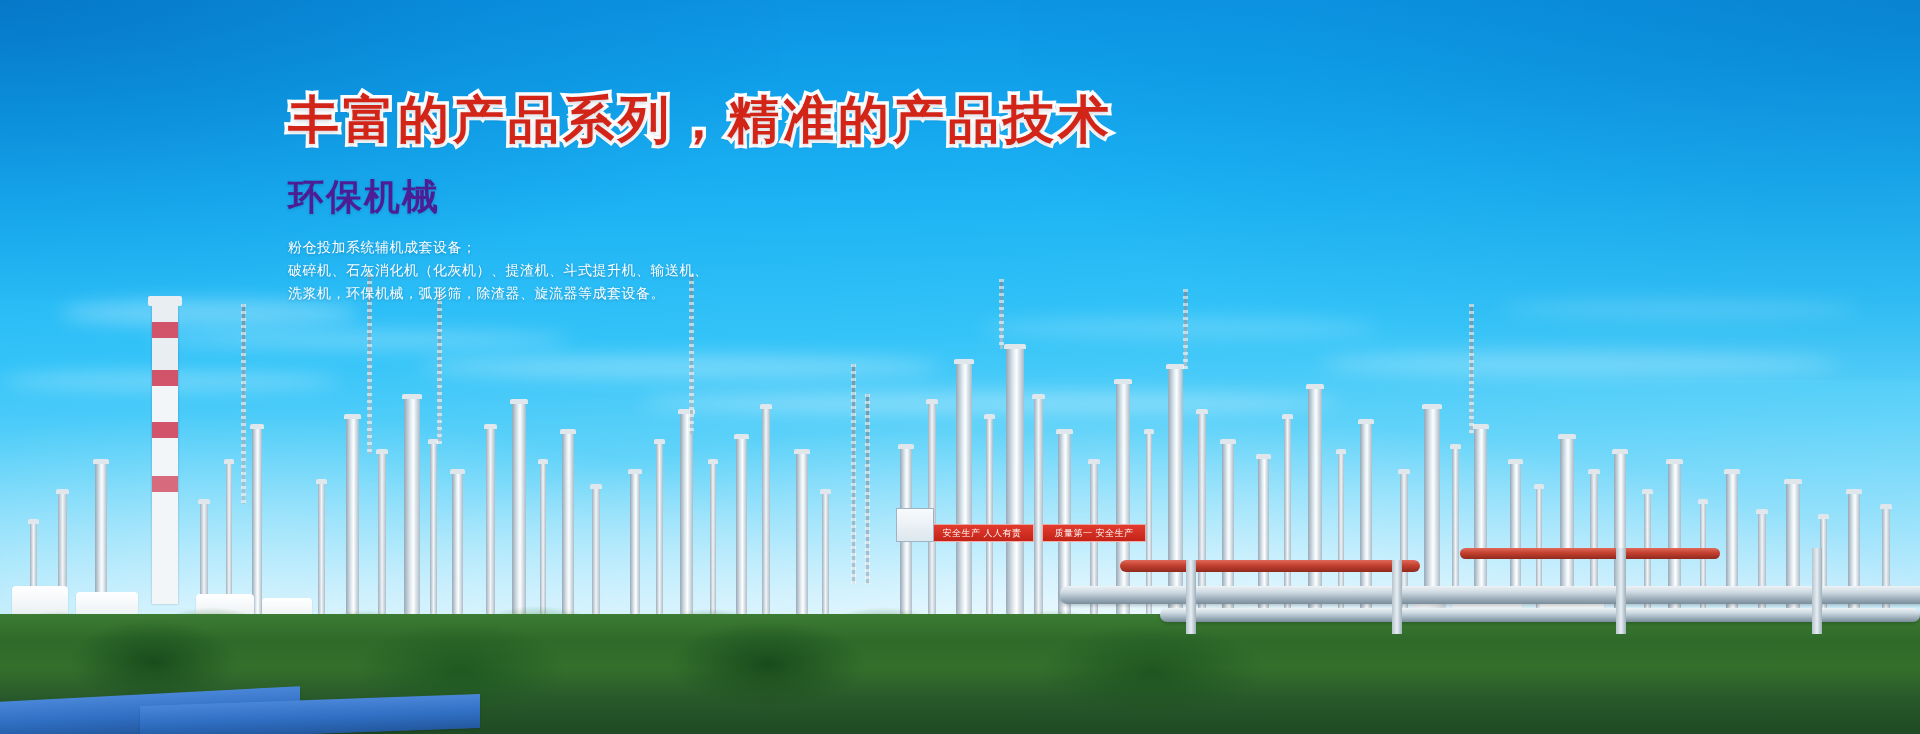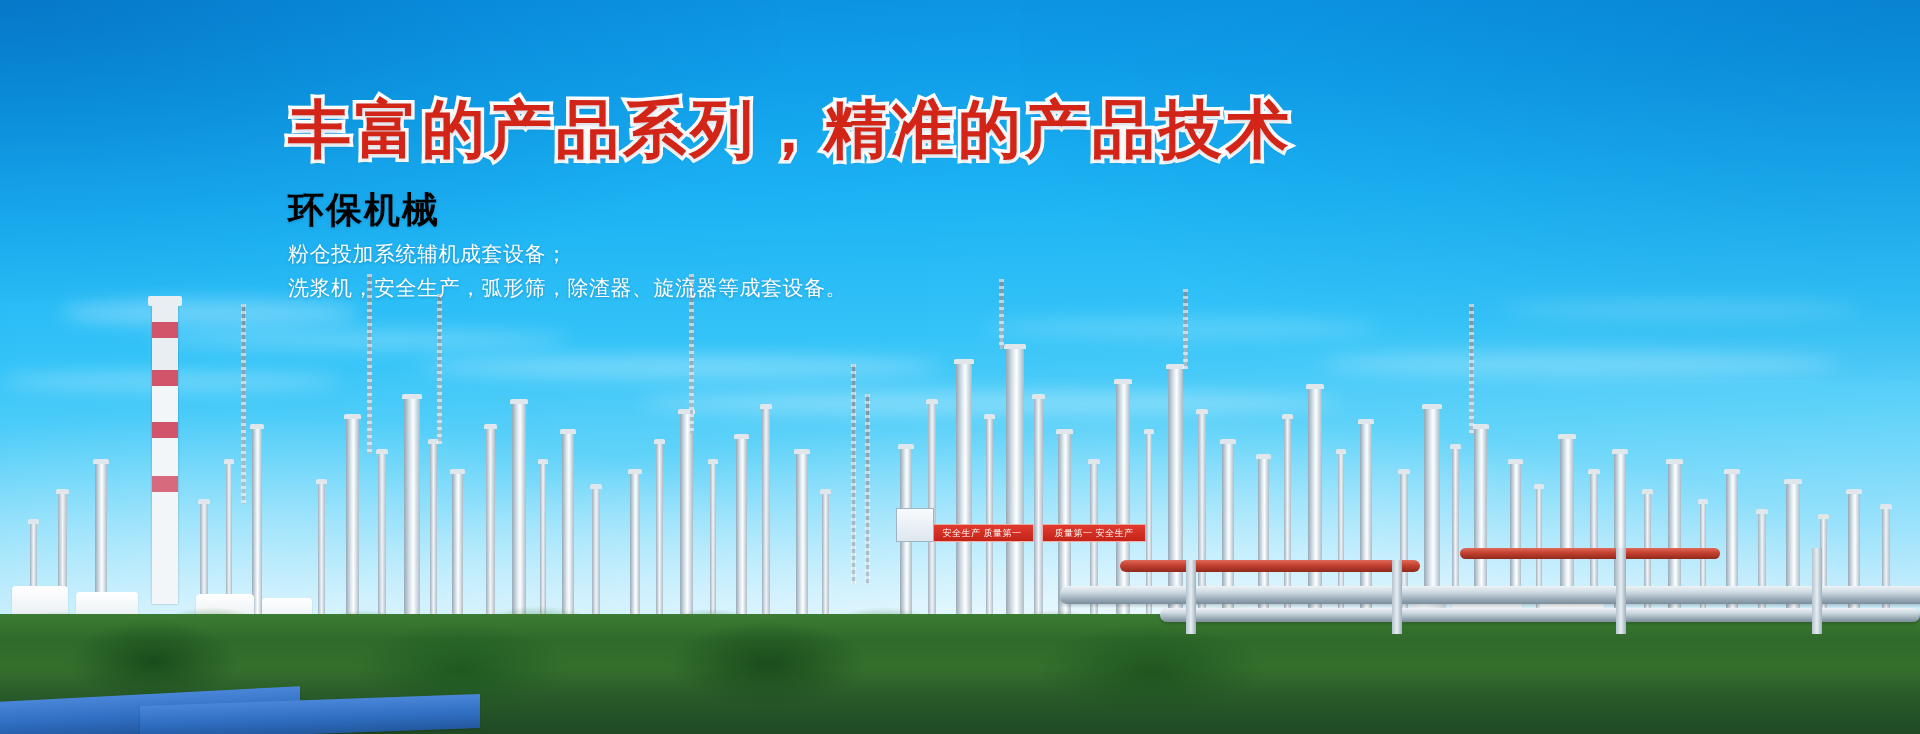--- a/index.html
+++ b/index.html
@@ -184,47 +184,47 @@
 
   
   .copy {
     position:absolute;
     left:288px; top:96px;
     width:1100px;
     z-index:40;
   }
 
   .headline {
-    font-family:Liberation Serif, serif;
-    font-size:63px;
+    font-family:Liberation Mono, monospace;
+    font-size:51px;
     font-weight:bold;
     line-height:1.08;
     color:#d32418;
     letter-spacing:4px;
     white-space:nowrap;
     -webkit-text-stroke:7px #ffffff;
     paint-order:stroke fill;
     text-shadow:0 2px 4px rgba(0,40,80,.18);
   }
 
   .subhead {
     margin-top:24px;
     font-family:"DejaVu Sans", sans-serif;
     font-size:36px;
     font-weight:bold;
-    color:#000000;
+    color:#4c1d95;
     letter-spacing:2px;
     line-height:1.2;
     text-shadow:0 1px 3px rgba(0,60,110,.25);
   }
 
   .bodytext {
-    margin-top:6px;
+    margin-top:18px;
     font-family:"DejaVu Sans", sans-serif;
-    font-size:21px;
+    font-size:14px;
     font-weight:normal;
     color:#ffffff;
     line-height:1.62;
     letter-spacing:.5px;
     text-shadow:0 1px 3px rgba(0,60,110,.32);
   }
   .bodytext .line { white-space:nowrap; }
 </style>
 </head>
 <body>
@@ -340,39 +340,40 @@
     <div class="pipeband" style="left:820px; bottom:96px; width:620px; height:16px; opacity:.75;"></div>
   </div>
 
   <div class="treeline"></div>
   <div class="ground"></div>
   <div class="ground-bush"></div>
 
   <div class="shed s1"></div>
   <div class="shed s2"></div>
 
-  <div class="sign" style="left:930px;  top:524px; width:104px; height:18px;">安全生产 质量第一</div>
+  <div class="sign" style="left:930px;  top:524px; width:104px; height:18px;">安全生产 人人有责</div>
   <div class="sign" style="left:1042px; top:524px; width:104px; height:18px;">质量第一 安全生产</div>
   <div class="placard" style="left:896px; top:508px; width:38px; height:34px;"></div>
 
   <div class="bigpipe" style="left:1060px; top:586px; width:870px; height:18px;"></div>
   <div class="redpipe" style="left:1120px; top:560px; width:300px; height:12px;"></div>
   <div class="redpipe" style="left:1460px; top:548px; width:260px; height:11px;"></div>
   <div class="bigpipe" style="left:1160px; top:608px; width:760px; height:14px;"></div>
   <div class="pipesupport" style="left:1186px; top:560px; width:10px; height:74px;"></div>
   <div class="pipesupport" style="left:1392px; top:560px; width:10px; height:74px;"></div>
   <div class="pipesupport" style="left:1616px; top:548px; width:10px; height:86px;"></div>
   <div class="pipesupport" style="left:1812px; top:548px; width:10px; height:86px;"></div>
 
   <div class="copy">
 
     <div class="headline">丰富的产品系列，精准的产品技术</div>
 
     <div class="subhead">环保机械</div>
 
     <div class="bodytext">
       <div class="line">粉仓投加系统辅机成套设备；</div>
-      <div class="line">洗浆机，安全生产，弧形筛，除渣器、旋流器等成套设备。</div>
+      <div class="line">破碎机、石灰消化机（化灰机）、提渣机、斗式提升机、输送机、</div>
+      <div class="line">洗浆机，环保机械，弧形筛，除渣器、旋流器等成套设备。</div>
     </div>
 
   </div>
 
 </div>
 
 </body></html>

